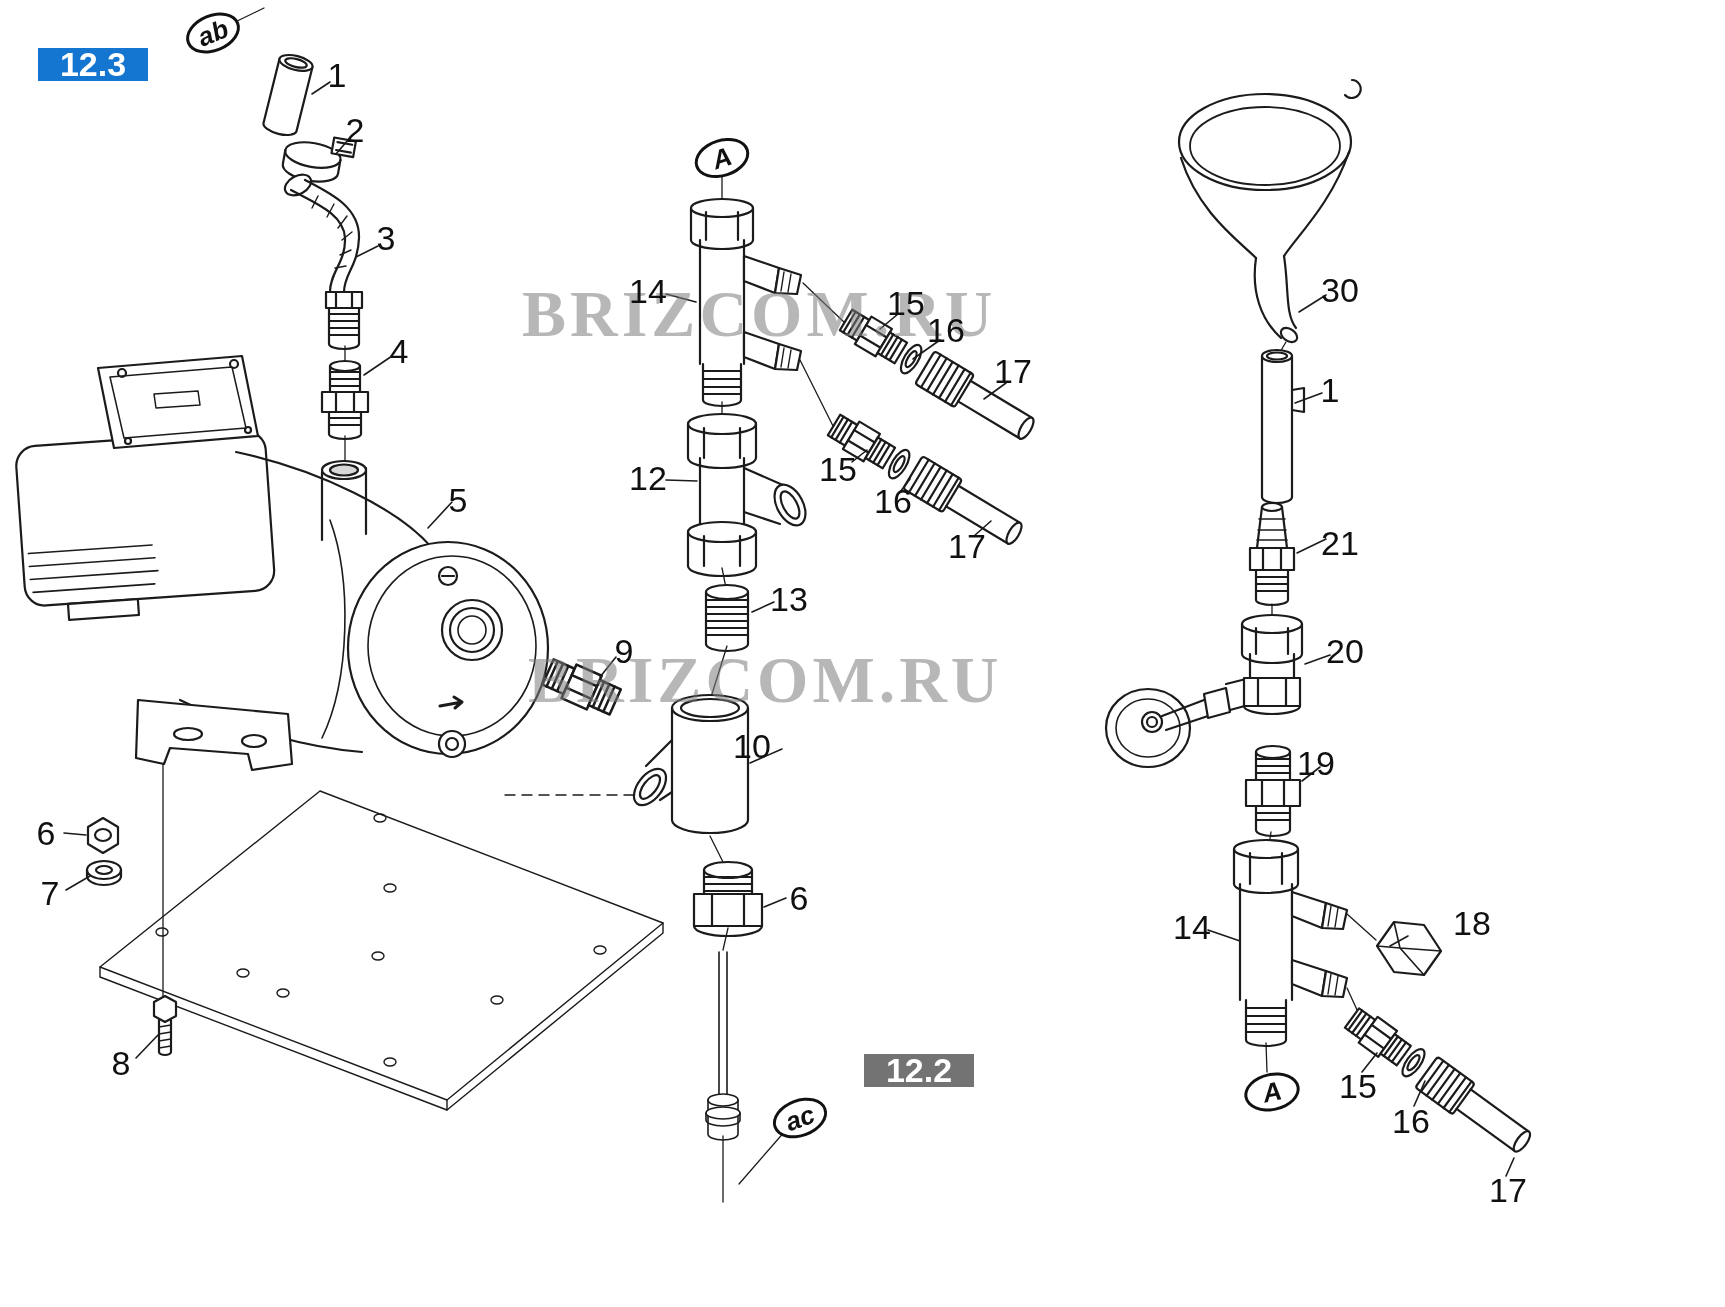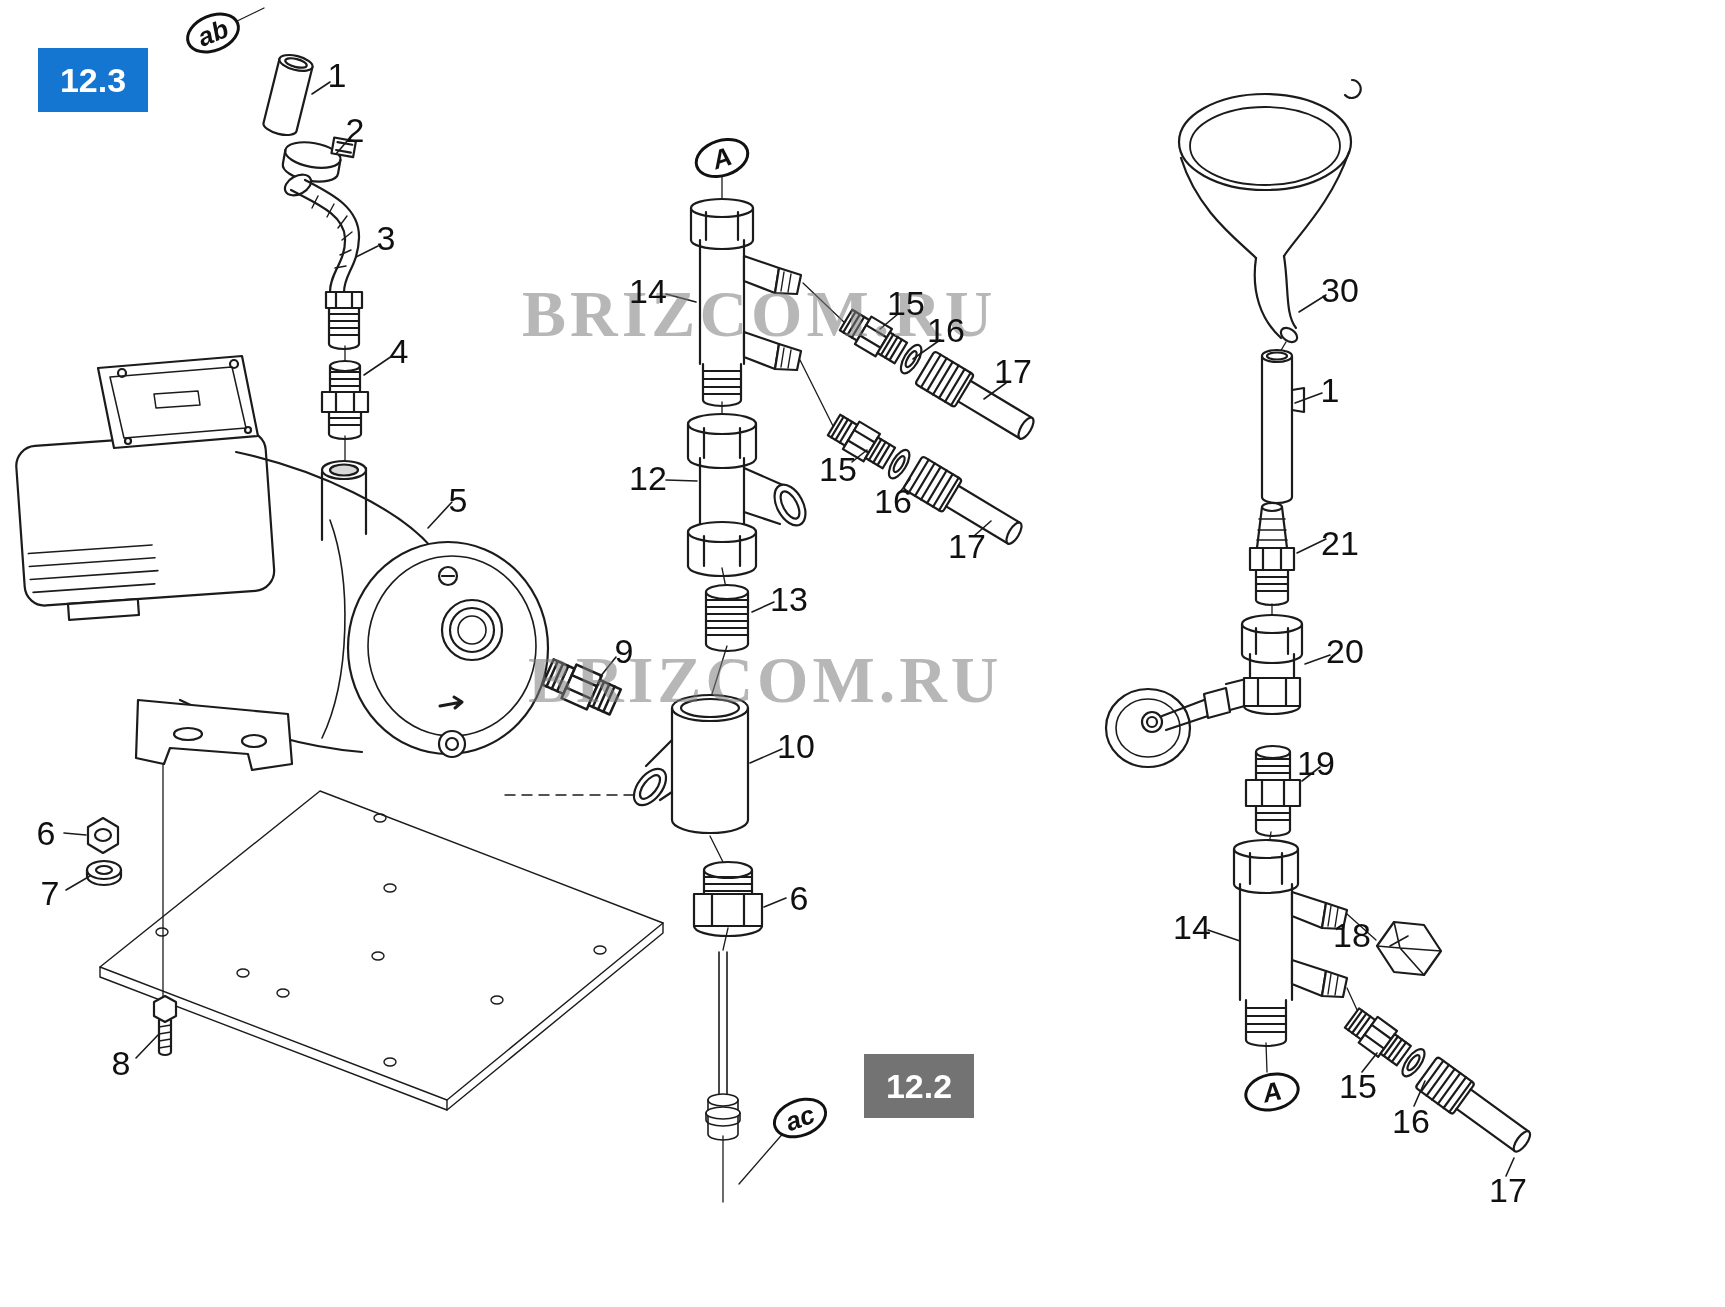--- a/index.html
+++ b/index.html
@@ -8,21 +8,21 @@
     position:relative; width:1725px; height:1307px; background:#ffffff;
     overflow:hidden; font-family:"Liberation Sans", sans-serif;
   }
   .page > svg { position:absolute; left:0; top:0; }
   .watermark {
     position:absolute; font-family:"Liberation Serif", serif; font-weight:bold;
     font-size:66px; letter-spacing:4px; color:#7d7d7d; opacity:.55; white-space:nowrap;
     pointer-events:none;
   }
   .badge {
-    position:absolute; width:110px; height:64px; display:flex; align-items:center;
+    position:absolute; width:110px; height:33px; display:flex; align-items:center;
     justify-content:center; color:#ffffff; font-weight:bold; font-size:34px;
     font-family:"Liberation Sans", sans-serif; background:#1576d2;
   }
   .oval {
     position:absolute; width:56px; height:38px; border:3px solid #111111; border-radius:50%;
     background:#ffffff; display:flex; align-items:center; justify-content:center;
     font:italic bold 26px "Liberation Sans", sans-serif; color:#111111;
   }
   .callout {
     position:absolute; transform:translate(-50%,-50%); font-size:34px; color:#101010;
@@ -406,27 +406,27 @@
       <span class="callout" style="left: 648px; top: 291px;">14</span>
       <span class="callout" style="left: 906px; top: 303px;">15</span>
       <span class="callout" style="left: 946px; top: 330px;">16</span>
       <span class="callout" style="left: 1013px; top: 371px;">17</span>
       <span class="callout" style="left: 648px; top: 478px;">12</span>
       <span class="callout" style="left: 838px; top: 469px;">15</span>
       <span class="callout" style="left: 893px; top: 501px;">16</span>
       <span class="callout" style="left: 967px; top: 546px;">17</span>
       <span class="callout" style="left: 789px; top: 599px;">13</span>
       <span class="callout" style="left: 624px; top: 651px;">9</span>
-      <span class="callout" style="left: 796px; top: 746px;">10</span>
+      <span class="callout" style="left: 752px; top: 746px;">10</span>
       <span class="callout" style="left: 799px; top: 898px;">6</span>
       <span class="callout" style="left: 1340px; top: 290px;">30</span>
       <span class="callout" style="left: 1330px; top: 390px;">1</span>
       <span class="callout" style="left: 1340px; top: 543px;">21</span>
       <span class="callout" style="left: 1345px; top: 651px;">20</span>
       <span class="callout" style="left: 1316px; top: 763px;">19</span>
       <span class="callout" style="left: 1192px; top: 927px;">14</span>
-      <span class="callout" style="left: 1352px; top: 923px; margin-top: 12px;">18</span>
+      <span class="callout" style="left: 1472px; top: 923px;">18</span>
       <span class="callout" style="left: 1358px; top: 1086px;">15</span>
       <span class="callout" style="left: 1411px; top: 1121px;">16</span>
       <span class="callout" style="left: 1508px; top: 1190px;">17</span>
     </div>
 
 </div>
 
 </body></html>

